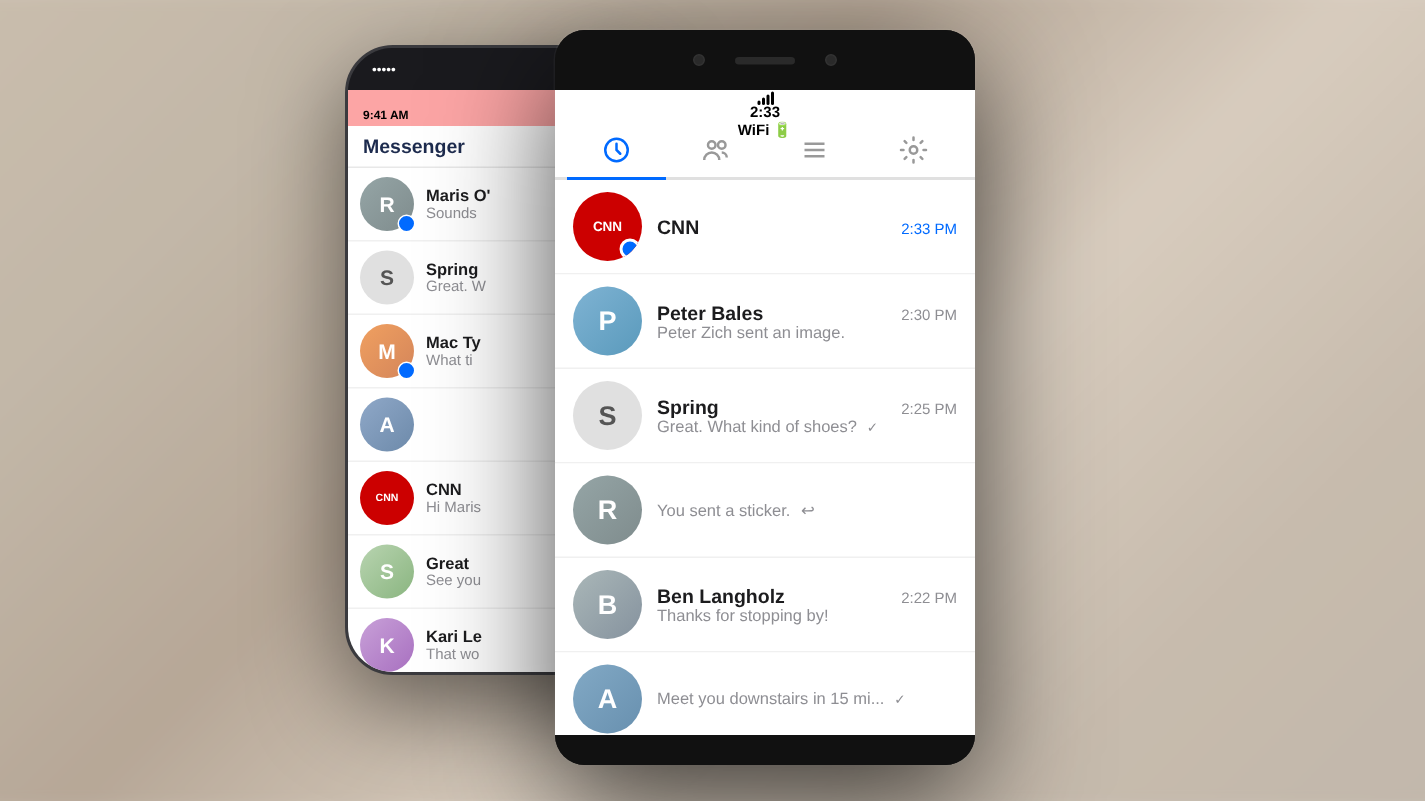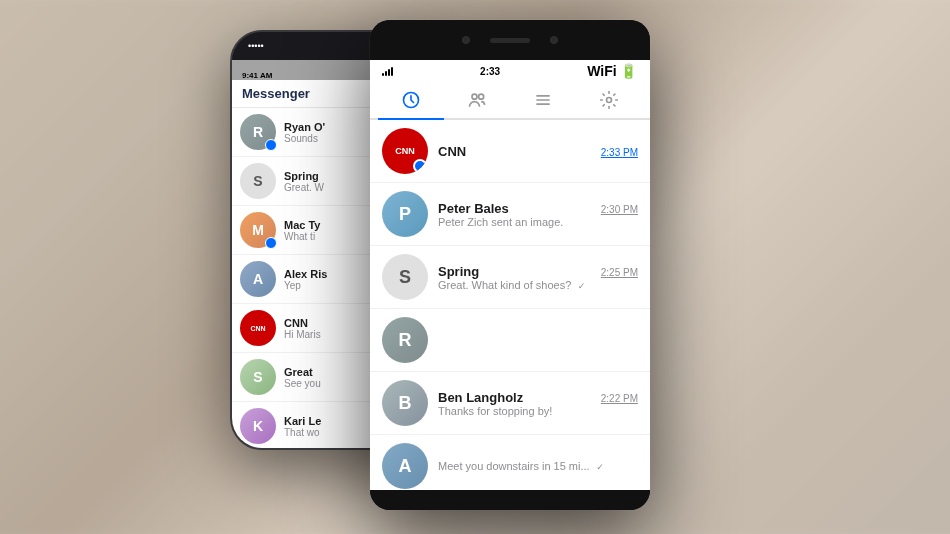--- a/index.html
+++ b/index.html
@@ -61,26 +61,26 @@
       color: #fff;
     }
 
     .iphone-screen {
       background: #fff;
       height: calc(100% - 28px);
       overflow: hidden;
     }
 
     .iphone-status-bar {
-      background: #a3a3a3;
+      background: #fca5a5;
       height: 20px;
       display: flex;
-      align-items: flex-end;
+      align-items: flex-start;
       justify-content: space-between;
-      padding: 0 10px;
+      padding: 12px 10px;
       font-size: 8px;
       font-weight: 600;
     }
 
     .iphone-header {
       background: #fff;
       padding: 6px 10px;
       border-bottom: 1px solid #e8e8e8;
       font-size: 13px;
       font-weight: 700;
@@ -192,20 +192,21 @@
 
     .android-status-bar {
       background: #fff;
       height: 22px;
       display: flex;
       align-items: center;
       justify-content: space-between;
       padding: 0 12px;
       font-size: 9px;
       font-weight: 600;
+      flex-direction: column;
     }
 
     .android-status-left {
       display: flex;
       align-items: center;
       gap: 3px;
     }
 
     .android-status-right {
       display: flex;
@@ -316,21 +317,20 @@
       font-size: 13px;
       font-weight: 600;
       color: #1c1c1e;
     }
 
     .m-time {
       font-size: 10px;
       color: #006AFF;
       white-space: nowrap;
       margin-left: 4px;
-      text-decoration: underline;
     }
 
     .m-time.grey {
       color: #8e8e93;
     }
 
     .m-msg {
       font-size: 11px;
       color: #8e8e93;
       white-space: nowrap;
@@ -390,44 +390,40 @@
     <div class="iphone-screen">
       <div class="iphone-status-bar">
         <span>9:41 AM</span>
         <span>🔋</span>
       </div>
       <div class="iphone-header">Messenger</div>
       <div class="iphone-conv-list">
       <div class="iphone-conv-item">
             <div class="iphone-avatar av-ryan">R<div class="messenger-badge"></div></div>
             <div class="iphone-conv-text">
-              <div class="iphone-conv-name">Ryan O'</div>
+              <div class="iphone-conv-name">Maris O'</div>
               <div class="iphone-conv-msg">Sounds</div>
             </div>
           </div>
           <div class="iphone-conv-item">
             <div class="iphone-avatar av-spring">S</div>
             <div class="iphone-conv-text">
               <div class="iphone-conv-name">Spring</div>
               <div class="iphone-conv-msg">Great. W</div>
             </div>
           </div>
           <div class="iphone-conv-item">
             <div class="iphone-avatar av-mac">M<div class="messenger-badge"></div></div>
             <div class="iphone-conv-text">
               <div class="iphone-conv-name">Mac Ty</div>
               <div class="iphone-conv-msg">What ti</div>
             </div>
           </div>
           <div class="iphone-conv-item">
             <div class="iphone-avatar av-alex">A</div>
-            <div class="iphone-conv-text">
-              <div class="iphone-conv-name">Alex Ris</div>
-              <div class="iphone-conv-msg">Yep</div>
-            </div>
           </div>
           <div class="iphone-conv-item">
             <div class="iphone-avatar av-cnn" style="font-size: 7px; font-weight: 900; background: rgb(204, 0, 0);">CNN</div>
             <div class="iphone-conv-text">
               <div class="iphone-conv-name">CNN</div>
               <div class="iphone-conv-msg">Hi Maris</div>
             </div>
           </div>
           <div class="iphone-conv-item">
             <div class="iphone-avatar av-shen">S</div>
@@ -458,21 +454,21 @@
         <div class="android-status-left">
           <div class="signal-bars">
             <span style="height:3px;"></span>
             <span style="height:5px;"></span>
             <span style="height:7px;"></span>
             <span style="height:9px;"></span>
           </div>
         </div>
         <div style="font-size:10px;font-weight:700;">2:33</div>
         <div class="android-status-right">
-          <span style="font-size:14px;">WiFi 🔋</span>
+          <span style="font-size:10px;">WiFi 🔋</span>
         </div>
       </div>
 
       <div class="android-tab-bar">
 
         <div class="android-tab active">
           <svg viewBox="0 0 24 24" fill="none">
             <circle cx="12" cy="12" r="9" stroke="#006AFF" stroke-width="2"></circle>
             <polyline points="12,7 12,12 15,15" stroke="#006AFF" stroke-width="2" stroke-linecap="round"></polyline>
           </svg>
@@ -529,20 +525,21 @@
               <div class="m-name-row">
                 <span class="m-name">Spring</span>
                 <span class="m-time grey">2:25 PM</span>
               </div>
               <div class="m-msg">Great. What kind of shoes?<span class="check-icon"> ✓</span></div>
             </div>
           </div>
           <div class="messenger-item">
             <div class="m-avatar av-ryan">R</div>
             <div class="m-content">
+              <div class="m-msg">You sent a sticker.<span class="reply-icon"> ↩</span></div>
             </div>
           </div>
           <div class="messenger-item">
             <div class="m-avatar av-ben">B</div>
             <div class="m-content">
               <div class="m-name-row">
                 <span class="m-name">Ben Langholz</span>
                 <span class="m-time grey">2:22 PM</span>
               </div>
               <div class="m-msg">Thanks for stopping by!</div>

